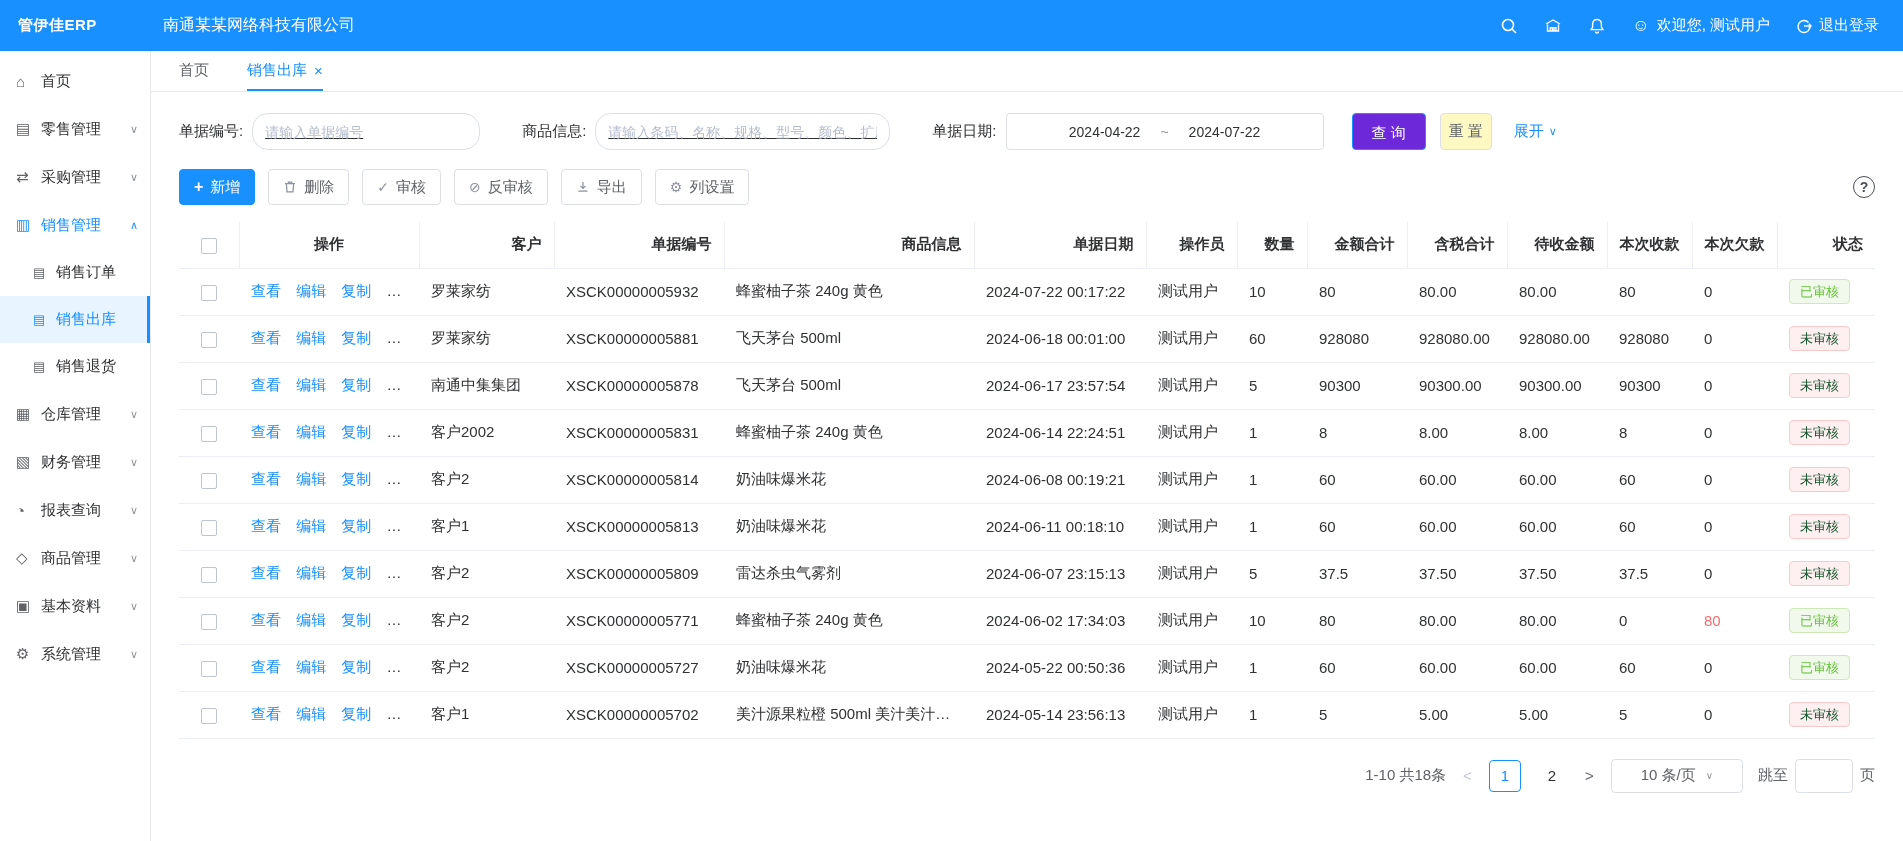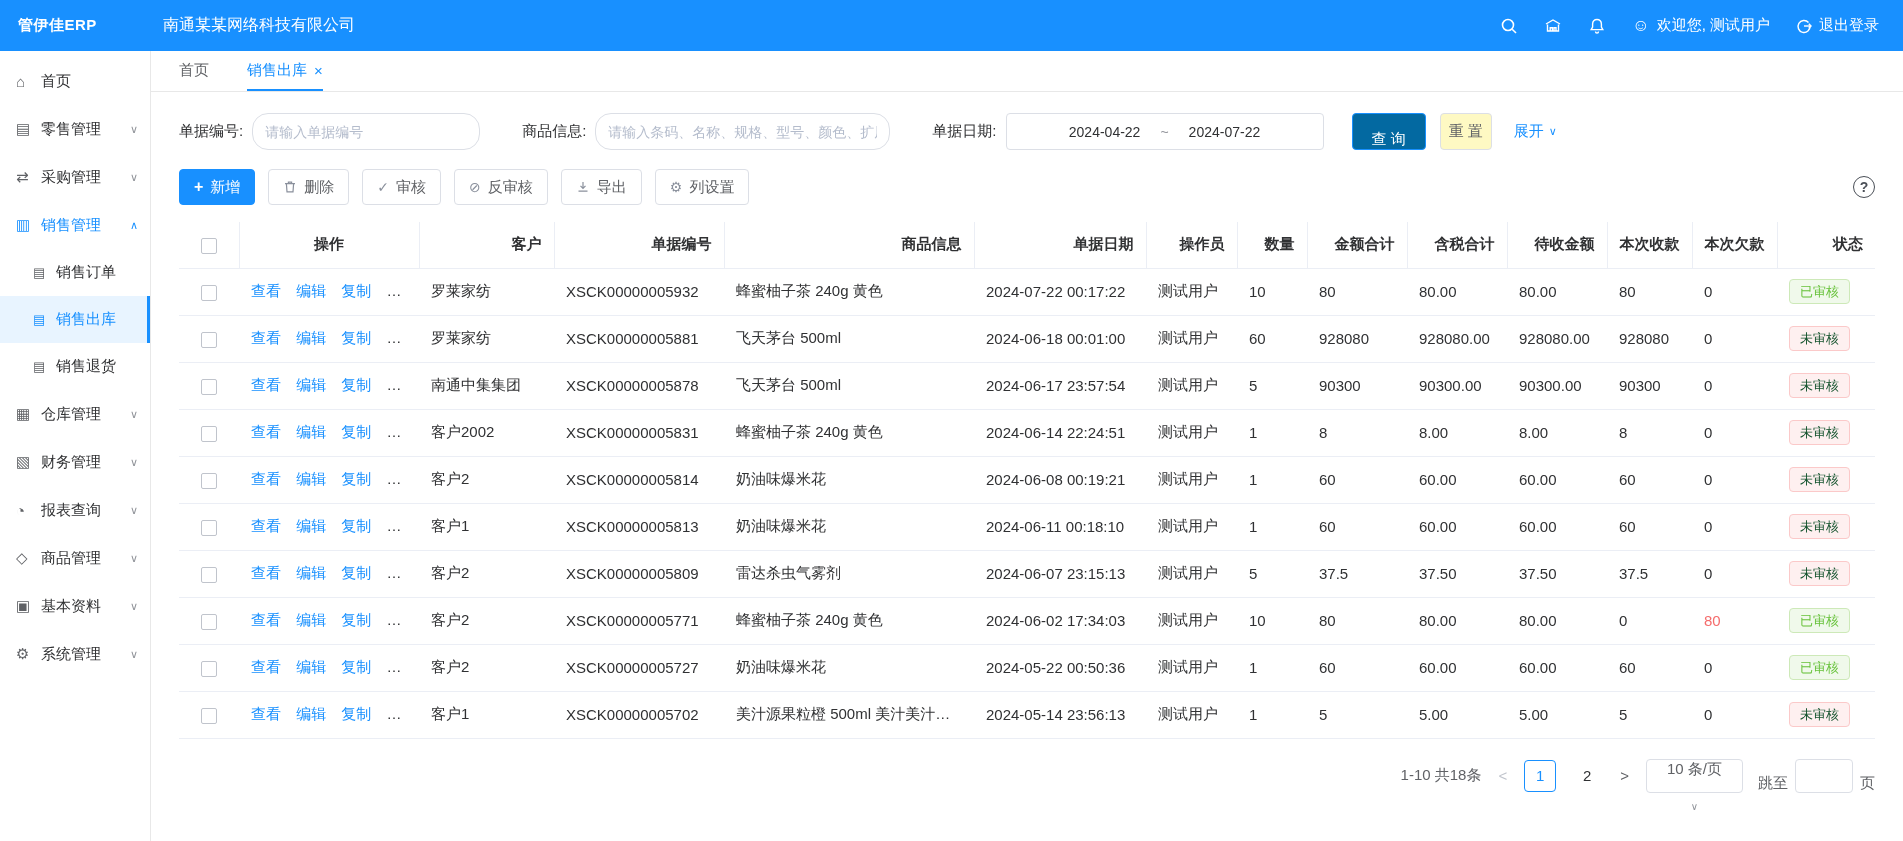--- a/index.html
+++ b/index.html
@@ -35,27 +35,27 @@
 
   
   .tabbar { height: 41px; flex: none; border-bottom: 1px solid #e8e8e8; display: flex; align-items: stretch; padding-left: 28px; gap: 38px; }
   .tab { font-size: 15px; color: #606266; display: flex; align-items: center; gap: 7px; cursor: pointer; border-bottom: 2px solid transparent; }
   .tab.active { color: #1890ff; border-bottom-color: #1890ff; }
   .tab .close { font-size: 15px; }
 
   
   .filters { display: flex; align-items: center; padding: 21px 28px 19px; flex: none; }
   .f-label { font-size: 15px; color: #303133; margin-right: 9px; white-space: nowrap; }
-  .f-input { height: 37px; border: 1px solid #dcdfe6; border-radius: 16px; padding: 0 12px; font-size: 14px; color: #303133; outline: none; font-family: inherit; }
+  .f-input { height: 37px; border: 1px solid #dcdfe6; border-radius: 16px; padding: 0 12px; font-size: 14px; color: #303133; outline: none; font-family: inherit; text-decoration: underline; }
   .f-input::placeholder { color: #b4bccc; }
   .in-orderno { width: 228px; margin-right: 42px; }
   .in-product { width: 295px; margin-right: 42px; }
   .daterange { width: 318px; height: 37px; border: 1px solid #dcdfe6; border-radius: 4px; display: flex; align-items: center; justify-content: center; gap: 20px; font-size: 14px; color: #303133; margin-right: 28px; cursor: pointer; }
   .btn { height: 37px; border-radius: 4px; font-size: 15px; cursor: pointer; font-family: inherit; }
-  .btn-primary { background: #0369a1; border: 1px solid #1890ff; color: #fff; padding: 16px 19px; }
+  .btn-primary { background: #6d28d9; border: 1px solid #1890ff; color: #fff; padding: 10px 19px; }
   .btn-default { background: #fef9c3; border: 1px solid #dcdfe6; color: #606266; padding: 0 8px; margin-left: 14px; }
   .expand-link { color: #1890ff; font-size: 15px; margin-left: 22px; display: inline-flex; align-items: center; gap: 5px; cursor: pointer; }
   .expand-link .chev { font-size: 11px; }
 
   
   .toolbar { display: flex; align-items: center; gap: 13px; padding: 0 28px 17px; flex: none; }
   .tb-btn { height: 36px; display: inline-flex; align-items: center; gap: 7px; border-radius: 4px; font-size: 15px; cursor: pointer; padding: 0 14px; background: #fff; border: 1px solid #dcdfe6; color: #606266; font-family: inherit; }
   .tb-btn .ticon { color: #8a909c; display: inline-flex; align-items: center; font-size: 14px; line-height: 1; }
   .tb-btn.primary { background: #1890ff; border-color: #1890ff; color: #fff; }
   .tb-btn.primary .ticon { color: #fff; font-size: 16px; font-weight: 700; }
@@ -77,23 +77,23 @@
   .badge.ok { color: #67c23a; background: #f0f9eb; border: 1px solid #cde9b8; }
   .badge.no { color: #14532d; background: #fef0f0; border: 1px solid #fbc9c9; }
   td.red { color: #f56c6c; }
 
   
   .pagination { display: flex; align-items: center; justify-content: flex-end; gap: 15px; padding: 20px 28px; font-size: 15px; color: #606266; flex: none; }
   .pg-arrow { font-size: 15px; cursor: pointer; color: #606266; padding: 0 2px; }
   .pg-arrow.disabled { color: #c0c4cc; cursor: default; }
   .page-num { min-width: 32px; height: 32px; display: flex; align-items: center; justify-content: center; cursor: pointer; border: 1px solid transparent; border-radius: 4px; color: #303133; }
   .page-num.active { border-color: #1890ff; color: #1890ff; background: #fff; }
-  .size-select { height: 34px; border: 1px solid #dcdfe6; border-radius: 4px; display: inline-flex; align-items: center; gap: 22px; padding: 0 20px; cursor: pointer; color: #606266; flex-direction: column; }
+  .size-select { height: 34px; border: 1px solid #dcdfe6; border-radius: 4px; display: inline-flex; align-items: center; gap: 10px; padding: 0 29px; cursor: pointer; color: #606266; }
   .size-select .chev { font-size: 10px; color: #909399; }
-  .jump { display: inline-flex; align-items: flex-end; gap: 7px; font-family: Liberation Mono, monospace; }
+  .jump { display: inline-flex; align-items: center; gap: 7px; font-family: Liberation Mono, monospace; }
   .jump-input { width: 58px; height: 34px; border: 1px solid #dcdfe6; border-radius: 4px; outline: none; padding: 0 8px; font-family: inherit; font-size: 15px; }
 </style>
 </head>
 <body>
 
 <header class="topbar">
   <div class="logo">管伊佳ERP</div>
   <div class="company">南通某某网络科技有限公司</div>
   <div class="topbar-right">
     <span class="icon-btn">

